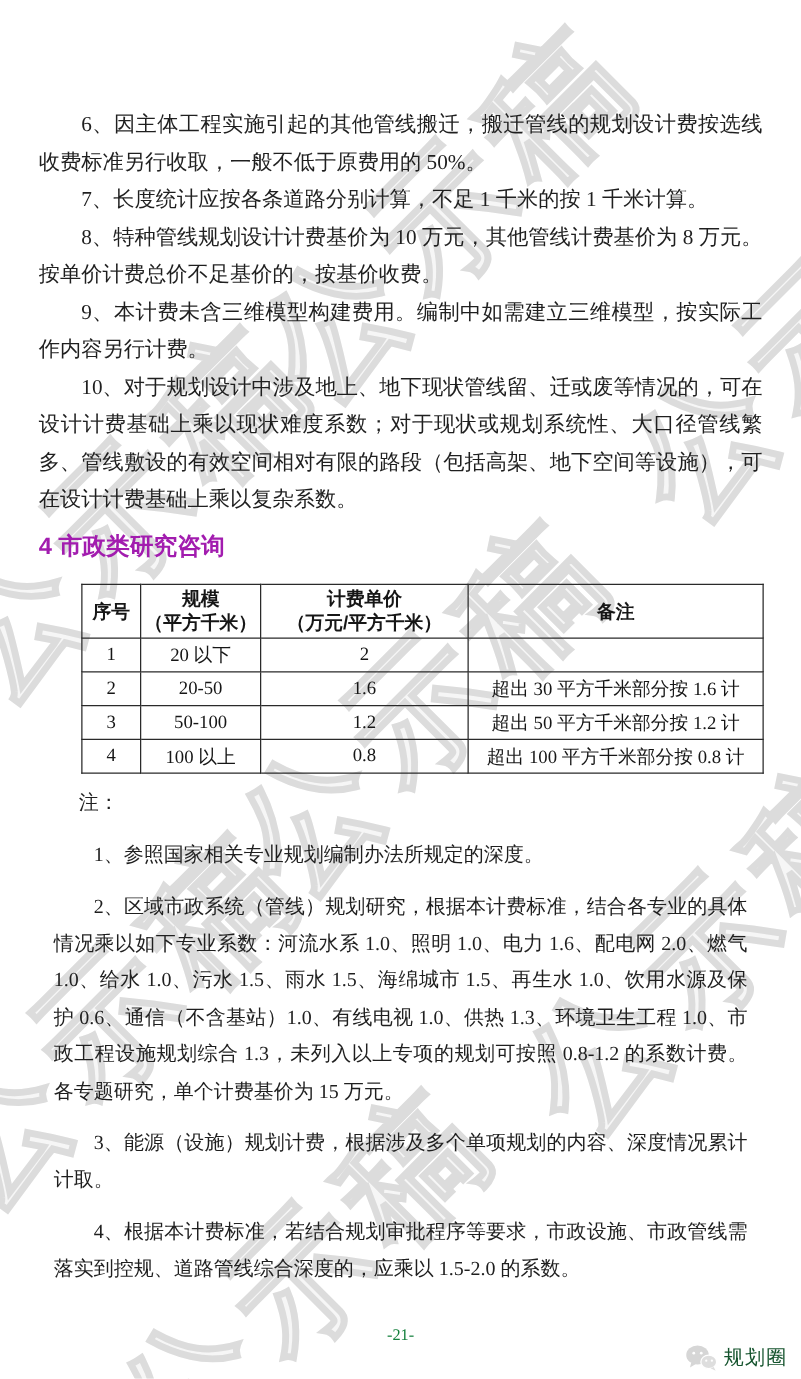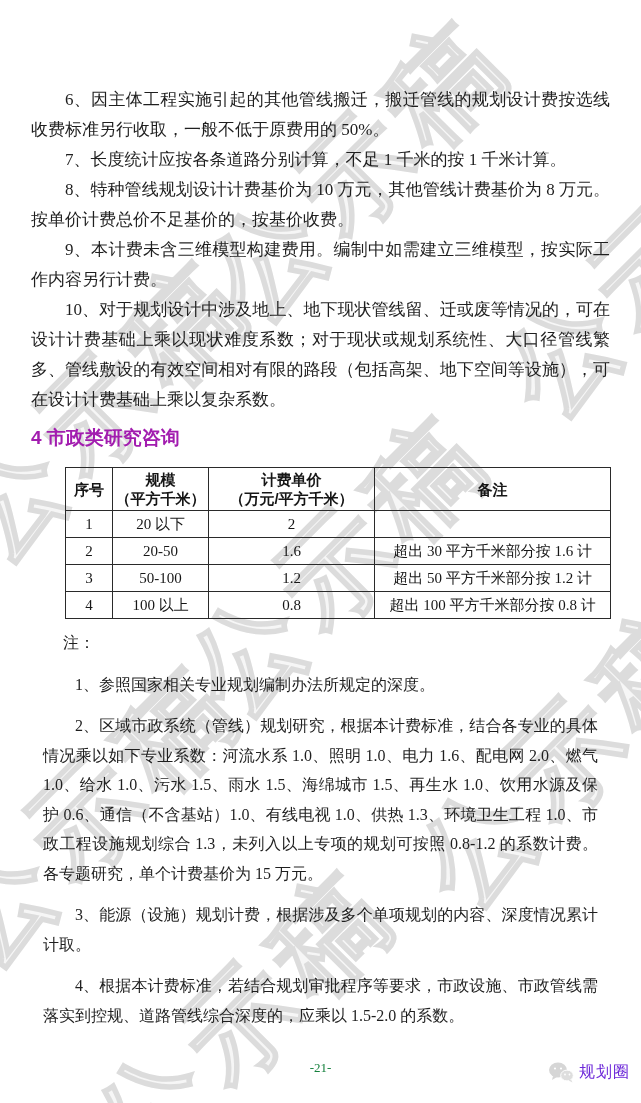--- a/index.html
+++ b/index.html
@@ -91,23 +91,23 @@
     text-align:justify;text-indent:2em;
   }
   .page-number{
     margin-top:30px;
     text-align:center;
     font-size:13px;
     color:#15803d;
   }
   
   .brand{
-    position:absolute;right:11px;bottom:20px;z-index:1;
+    position:absolute;right:11px;bottom:6px;z-index:1;
     display:flex;align-items:center;gap:5px;
-    color:#6d28d9;
+    color:#14532d;
     font-family:"Liberation Sans", sans-serif;
     font-size:16px;
     letter-spacing:1px;
   }
   .brand svg{display:block;}
 </style>
 </head>
 <body>
 
 <div class="page">

